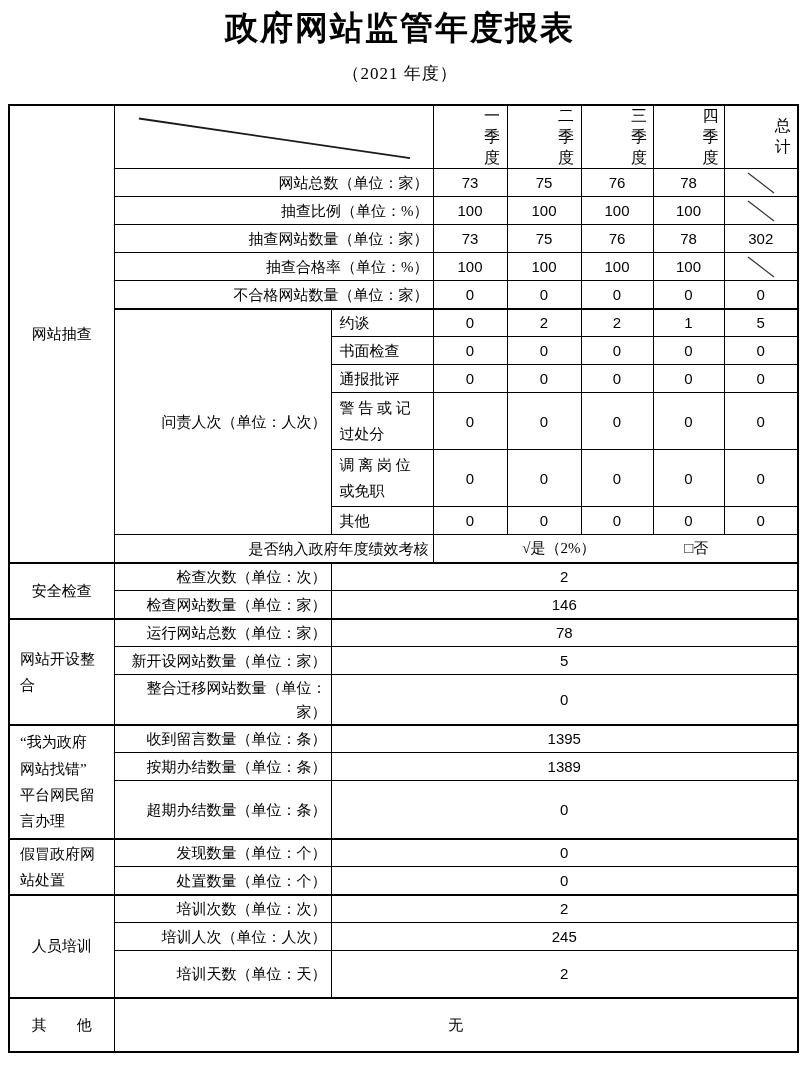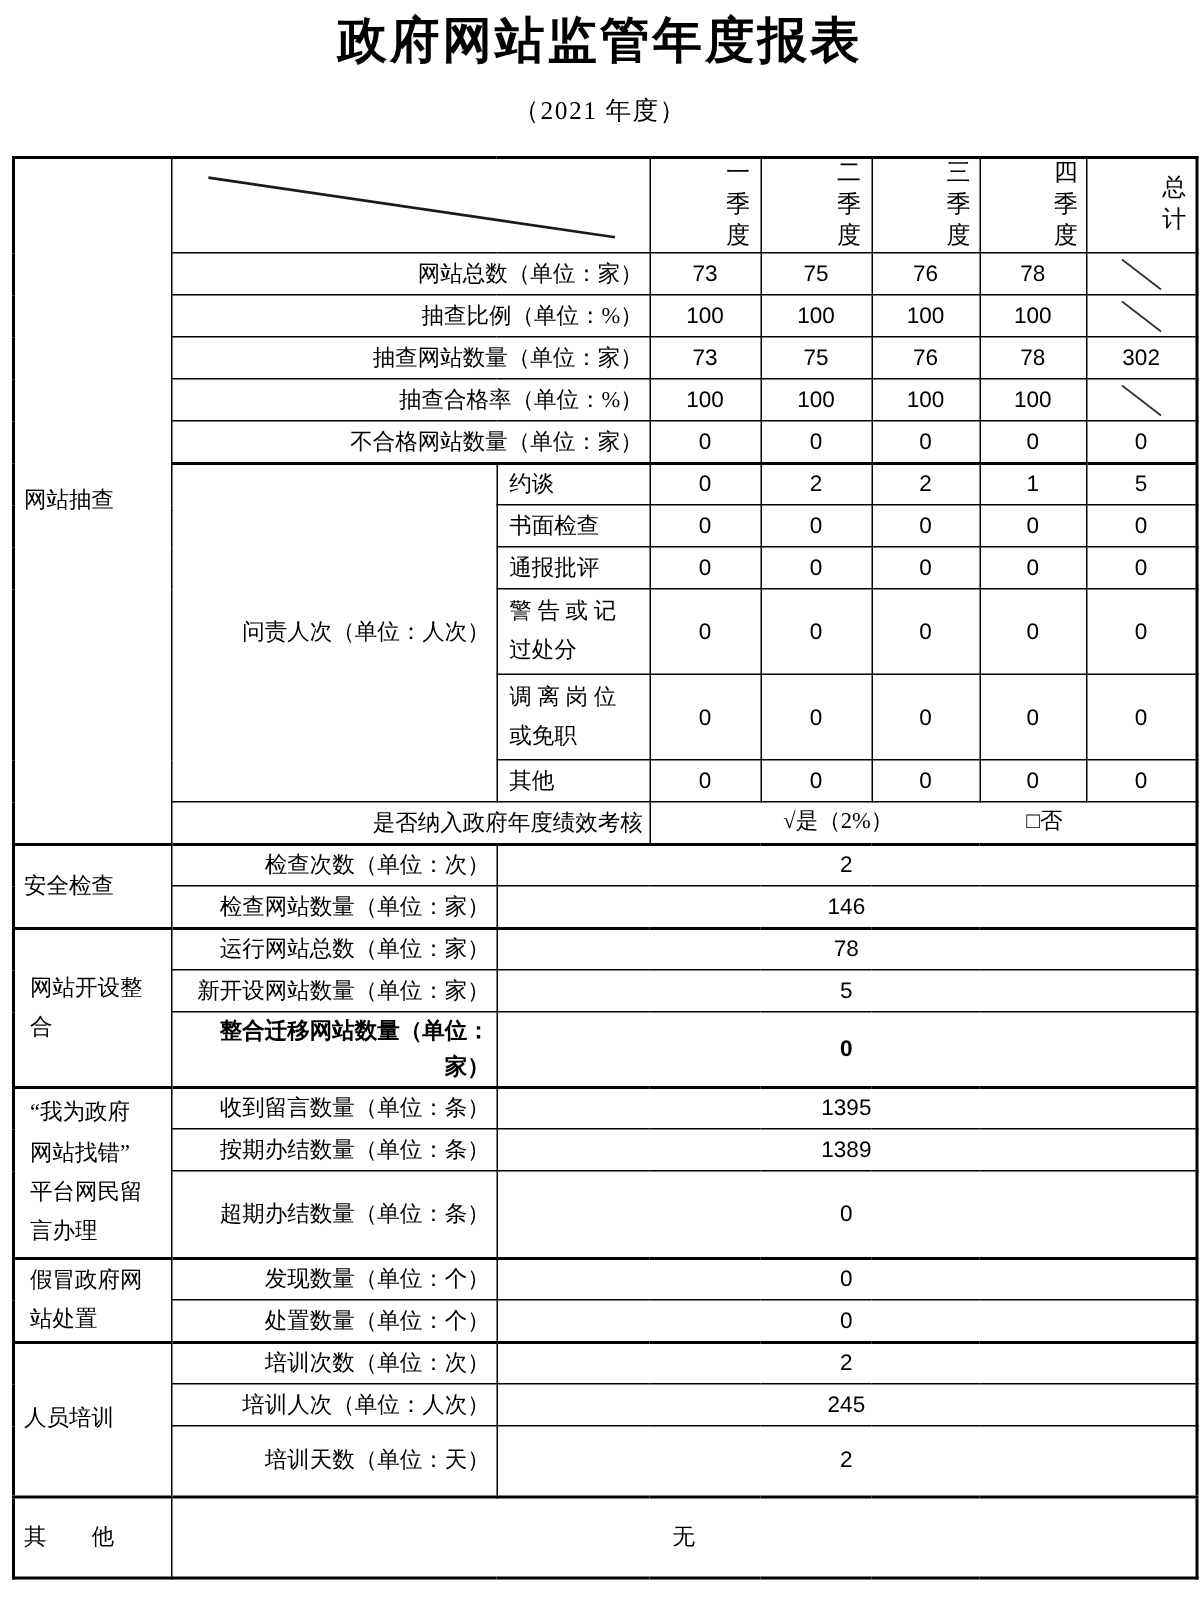--- a/index.html
+++ b/index.html
@@ -18,21 +18,21 @@
     position:absolute;left:8px;top:104px;width:789px;
     border-collapse:collapse;table-layout:fixed;
     border:2px solid #000;
   }
   td{
     border:1px solid #000;font-size:15px;line-height:1.3;
     overflow:hidden;padding:0;vertical-align:middle;
   }
   tr.sec > td{border-top:2px solid #000;}
   td.group{
-    white-space:pre-line;line-height:1.75;padding:0 6px;
+    text-align:center;white-space:pre-line;line-height:1.75;padding:0 6px;
   }
   td.group.ml{text-align:left;padding:0 4px 0 10px;}
   td.label{
     text-align:right;padding:0 4px 0 9px;white-space:pre-line;line-height:1.6;
   }
   td.sublabel{
     text-align:left;padding:0 3px 0 8px;white-space:pre-line;line-height:1.75;margin-left:37px;
   }
   td.head{text-align:center;font-size:16px;padding-left:44px;}
   td.num{
@@ -42,21 +42,21 @@
   td.corner svg{position:absolute;left:0;top:0;width:100%;height:100%;display:block;}
   td.slash{text-align:center;vertical-align:middle;padding:0;}
   td.slash svg{display:inline-block;vertical-align:middle;}
   td.assess{padding:0;}
   .assess-inner{
     display:flex;justify-content:space-evenly;align-items:flex-start;height:100%;
     font-size:15px;
   }
   
   tr.h55{height:55px;} tr.h28{height:28px;} tr.h57{height:57px;}
-  tr.h67{height:50px;font-weight:bold;} tr.h58{height:58px;margin-left:40px;} tr.h47{height:47px;} tr.h54{height:54px;}
+  tr.h67{height:50px;} tr.h58{height:58px;margin-left:40px;} tr.h47{height:47px;} tr.h54{height:54px;}
 </style>
 </head>
 <body>
 
 <h1 class="title">政府网站监管年度报表</h1>
 <div class="subtitle">（2021 年度）</div>
 
 <table class="report">
   <colgroup>
     <col style="width:105px">

